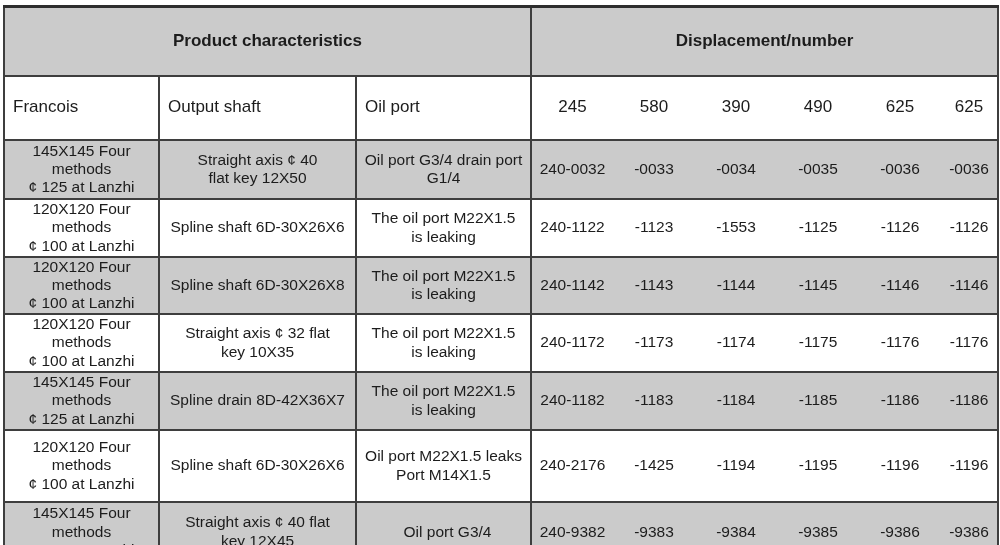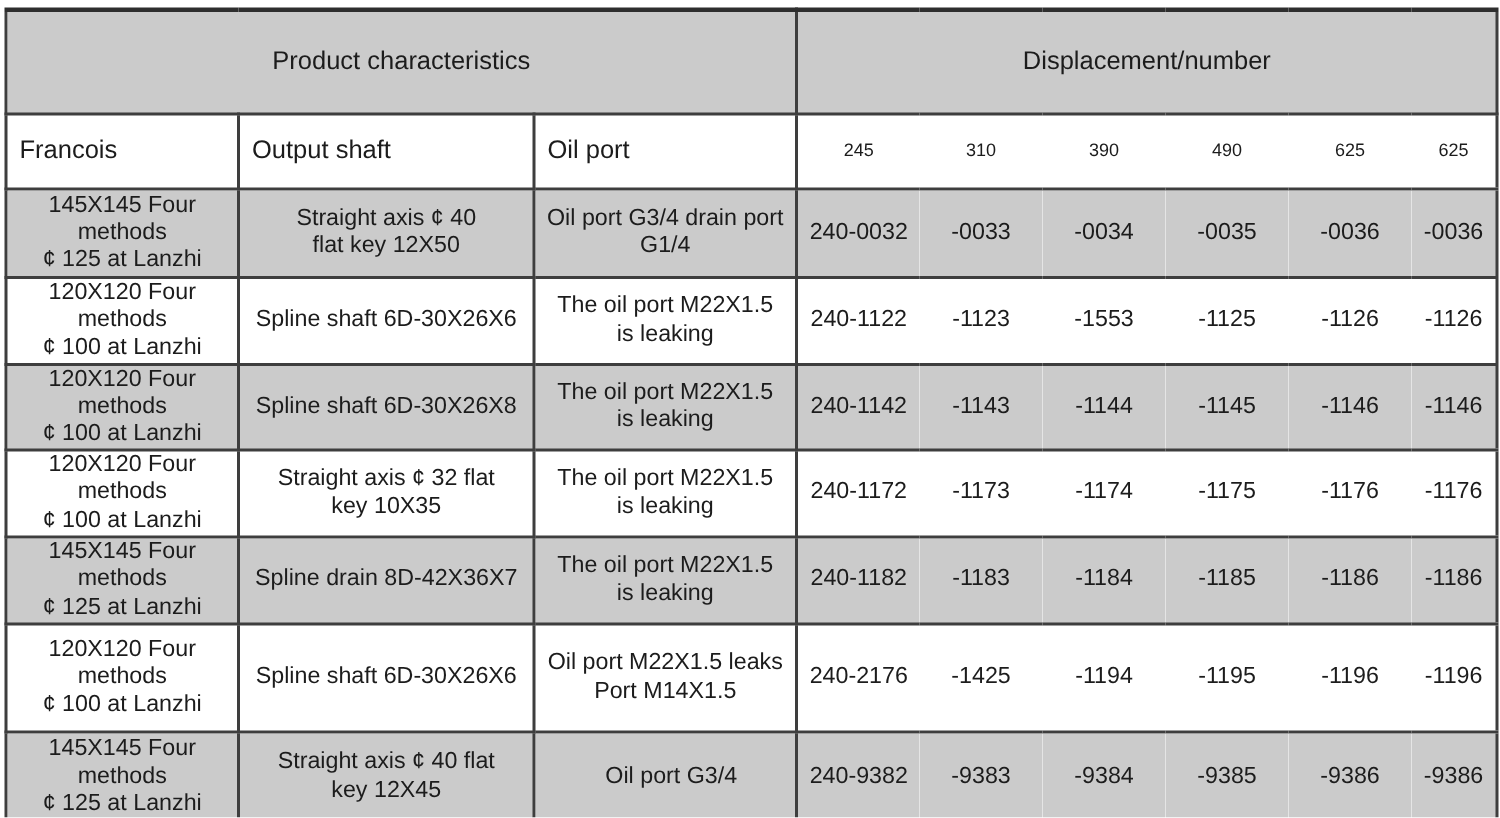--- a/index.html
+++ b/index.html
@@ -37,29 +37,29 @@
     line-height: 1.18;
     font-size: 15.5px;
     overflow: hidden;
   }
   td.num {
     border-left: none;
     border-right: none;
     padding: 0;
   }
   tr.shaded td { background: var(--row-shade, #cbcbcb); }
-  tr.h1 { height: 69px; }
+  tr.h1 { height: 69px; font-weight: bold; }
   tr.h1 td { font-size: 17px; }
-  tr.h2 { height: 50px; }
+  tr.h2 { height: 64px; }
   tr.h2 td.colhead {
     text-align: left;
     padding-left: 8px;
     font-size: 17px;
   }
-  tr.h2 td.num { font-size: 12px; }
+  tr.h2 td.num { font-size: 17px; }
   tr.r1 { height: 59px; }
   tr.r2 { height: 58px; }
   tr.r3 { height: 57px; }
   tr.r4 { height: 58px; }
   tr.r5 { height: 58px; }
   tr.r6 { height: 72px; }
   tr.r7 { height: 61px; }
   td.left-align {
     text-align: center;
     padding-left: 10px;
@@ -84,21 +84,21 @@
     <tbody>
       <tr class="h1 shaded">
         <td colspan="3">Product characteristics</td>
         <td colspan="6">Displacement/number</td>
       </tr>
       <tr class="h2">
         <td class="colhead">Francois</td>
         <td class="colhead">Output shaft</td>
         <td class="colhead">Oil port</td>
         <td class="num">245</td>
-        <td class="num">310</td>
+        <td class="num">580</td>
         <td class="num">390</td>
         <td class="num">490</td>
         <td class="num">625</td>
         <td class="num">625</td>
       </tr>
 
       <tr class="r1 shaded">
         <td>145X145 Four
 methods
 ¢ 125 at Lanzhi</td>

